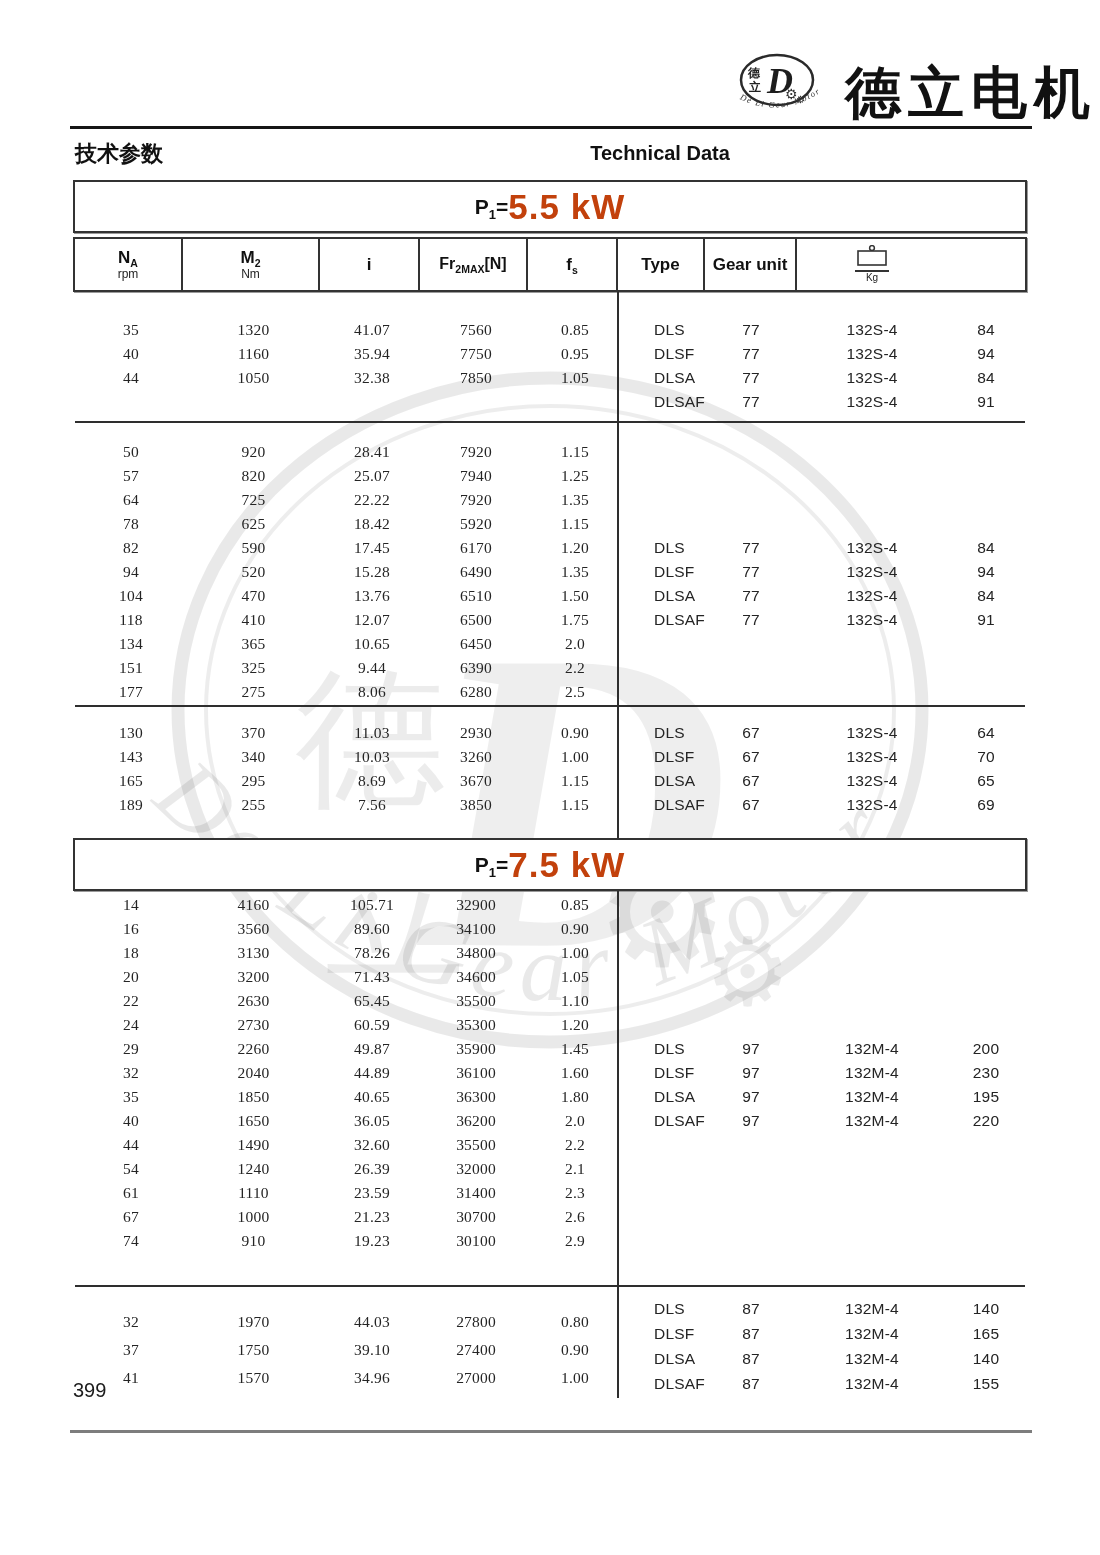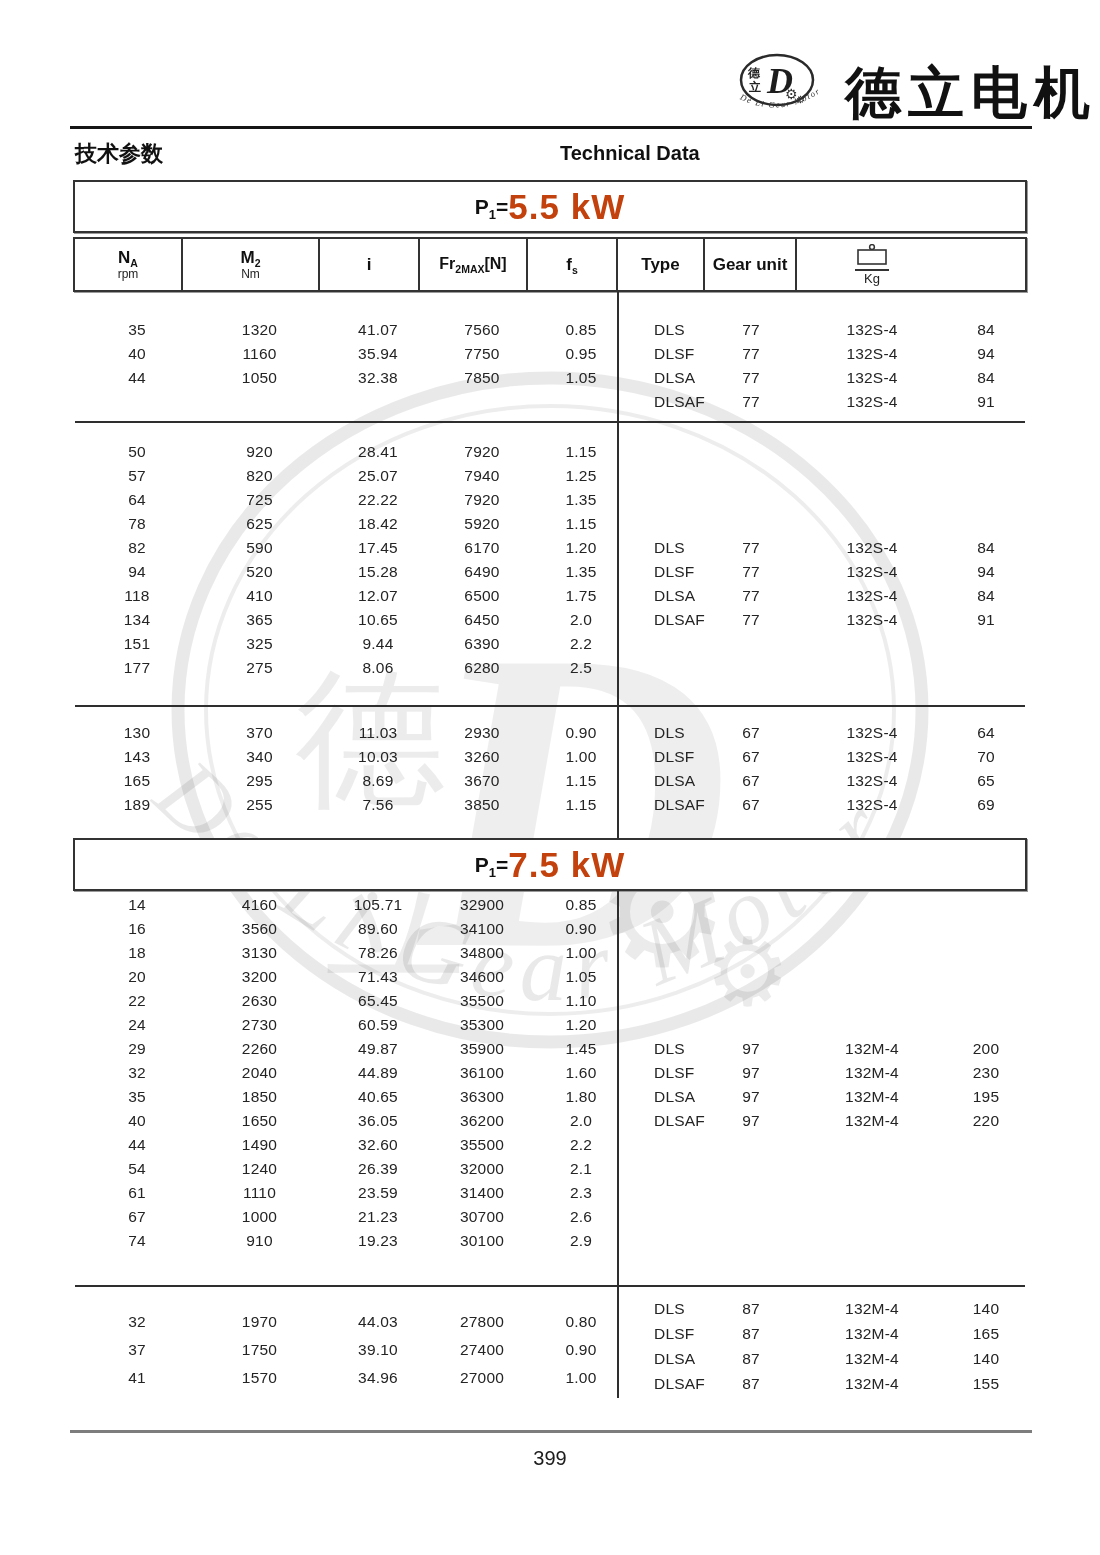--- a/index.html
+++ b/index.html
@@ -7,21 +7,21 @@
     position:relative; width:1100px; height:1555px; background:#fff;
     font-family:"Liberation Sans", sans-serif; color:#1c1c1c; overflow:hidden;
   }
   .wm{position:absolute; left:0; top:0; z-index:0; pointer-events:none;}
   .z{position:absolute; z-index:2;}
   
   .brand-title{left:845px; top:56px; font-family:"DejaVu Serif", serif; font-weight:bold;
     font-size:56px; letter-spacing:7px; color:#111; white-space:nowrap;}
   .top-rule{left:70px; top:126px; width:962px; height:3px; background:#161616;}
   .sec-cn{left:75px; top:139px; font-size:22px; font-weight:bold; color:#111;}
-  .sec-en{left:560px; top:142px; width:200px; text-align:left; font-size:20px; font-weight:bold; color:#111;}
+  .sec-en{left:560px; top:142px; width:200px; text-align:center; font-size:20px; font-weight:bold; color:#111;}
   
   .kw-box{left:73px; width:954px; height:53px; border:2px solid #333; box-sizing:border-box;
     background:#fff; display:flex; align-items:center; justify-content:center; box-shadow:1px 1px 0 #9a9a9a;}
   .kw-small{font-weight:bold; font-size:21px; color:#111;}
   .kw-small sub{font-size:13px; line-height:0;}
   .kw-big{font-weight:bold; font-size:35px; letter-spacing:1px; color:#c2410c;}
   
   .thead{left:73px; top:237px; width:954px; height:55px; box-sizing:border-box;
     border:2px solid #333; background:#fff; display:grid;
     grid-template-columns:108px 137px 100px 108px 90px 87px 92px 150px 78px; box-shadow:1px 1px 0 #9a9a9a;}
@@ -29,29 +29,29 @@
     align-items:center; justify-content:center; gap:1px; overflow:hidden;}
   .hcell:last-child{border-right:none;}
   .hmain{font-weight:bold; font-size:17px; color:#111; line-height:1.05;}
   .hmain sub{font-size:10.5px; line-height:0;}
   .hunit{font-size:12px; color:#222; line-height:1.05;}
   .kg-under{width:34px; height:2px; background:#333; margin-top:2px;}
   
   .vline{left:617px; width:2px; background:#2e2e2e;}
   .hsep{left:75px; width:950px; height:2px; background:#2e2e2e;}
   .bottom-rule{left:70px; top:1430px; width:962px; height:3px; background:#7d7d7d;}
-  .lgrid{left:83px; width:543px;}
+  .lgrid{left:77px; width:543px;font-family:Liberation Serif, serif;}
   .lgrid .trow{display:grid; grid-template-columns:108px 137px 100px 108px 90px; height:24px; align-items:center;}
   .rgrid{left:618px; width:407px;}
   .rgrid .trow{display:grid; grid-template-columns:87px 92px 150px 78px; height:24px; align-items:center;}
   .tcell{font-size:15.5px; color:#242424; text-align:center; letter-spacing:.2px; white-space:nowrap;}
   .rgrid .tcell:first-child{text-align:left; padding-left:36px;}
   .rows28 .trow{height:28px;}
   .rows25 .trow{height:25px;}
-  .page-num{left:73px; top:1447px; width:954px; text-align:center; font-size:20px; color:#1c1c1c;}
+  .page-num{left:73px; top:1379px; width:954px; text-align:left; font-size:20px; color:#1c1c1c;}
   sub{line-height:0;}
 </style>
 </head>
 <body>
 
 <div class="page">
 
   <svg class="wm" width="1100" height="1555" viewBox="0 0 1100 1555">
     <ellipse cx="550" cy="710" rx="372" ry="332" fill="none" stroke="#000" stroke-opacity="0.085" stroke-width="13"></ellipse>
     <ellipse cx="550" cy="710" rx="344" ry="304" fill="none" stroke="#000" stroke-opacity="0.07" stroke-width="4"></ellipse>
@@ -112,21 +112,21 @@
     </div>
     <div class="hcell">
       <div class="hmain">Gear unit</div>
     </div>
     <div class="hcell">
       <svg width="36" height="22" viewBox="0 0 36 22">
         <circle cx="18" cy="3" r="2.4" fill="none" stroke="#333" stroke-width="1.5"></circle>
         <rect x="4" y="6" width="28" height="14" fill="#fff" stroke="#333" stroke-width="1.6"></rect>
       </svg>
       <div class="kg-under"></div>
-      <div class="hunit" style="font-size:13px;">Kg</div>
+      <div class="hunit" style="font-size:10px;">Kg</div>
     </div>
   </div>
 
   <div class="z vline" style="top:292px; height:546px;"></div>
 
   <div class="z lgrid" style="top:318px;">
       <div class="trow">
         <span class="tcell">35</span>
         <span class="tcell">1320</span>
         <span class="tcell">41.07</span>
@@ -213,20 +213,27 @@
         <span class="tcell">1.20</span>
       </div>
       <div class="trow">
         <span class="tcell">94</span>
         <span class="tcell">520</span>
         <span class="tcell">15.28</span>
         <span class="tcell">6490</span>
         <span class="tcell">1.35</span>
       </div>
       <div class="trow">
+        <span class="tcell">104</span>
+        <span class="tcell">470</span>
+        <span class="tcell">13.76</span>
+        <span class="tcell">6510</span>
+        <span class="tcell">1.50</span>
+      </div>
+      <div class="trow">
         <span class="tcell">118</span>
         <span class="tcell">410</span>
         <span class="tcell">12.07</span>
         <span class="tcell">6500</span>
         <span class="tcell">1.75</span>
       </div>
       <div class="trow">
         <span class="tcell">134</span>
         <span class="tcell">365</span>
         <span class="tcell">10.65</span>

